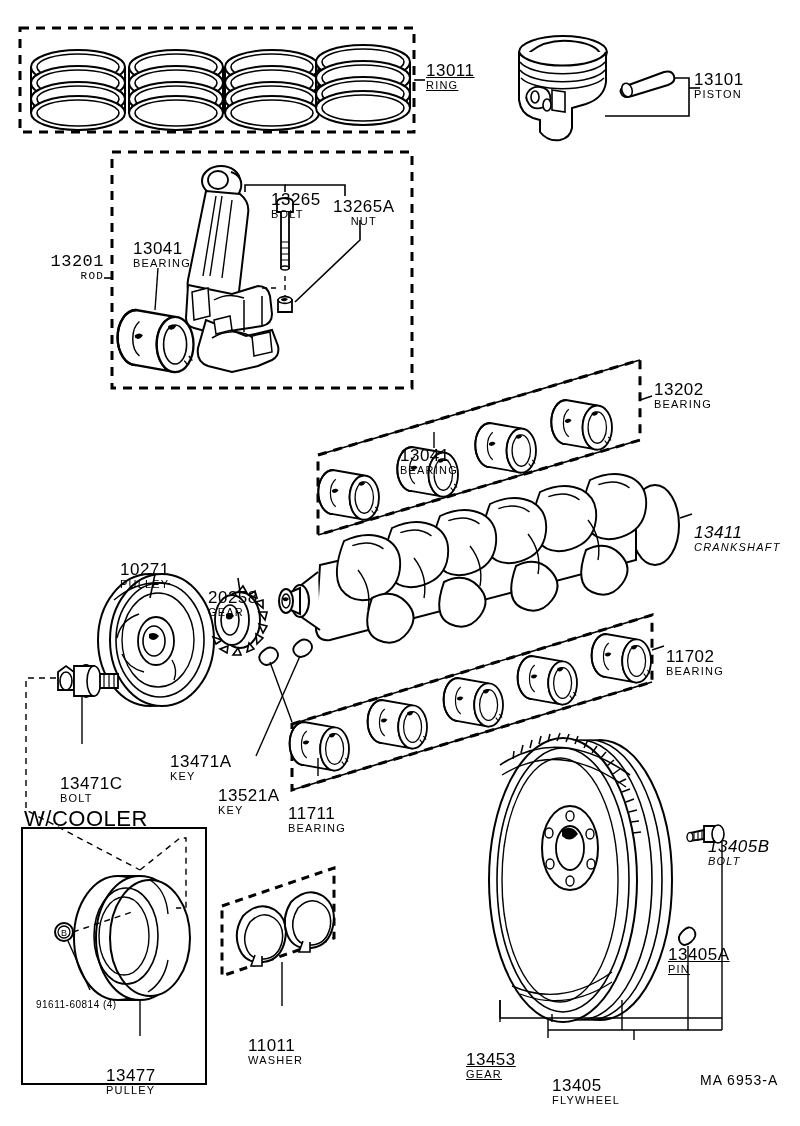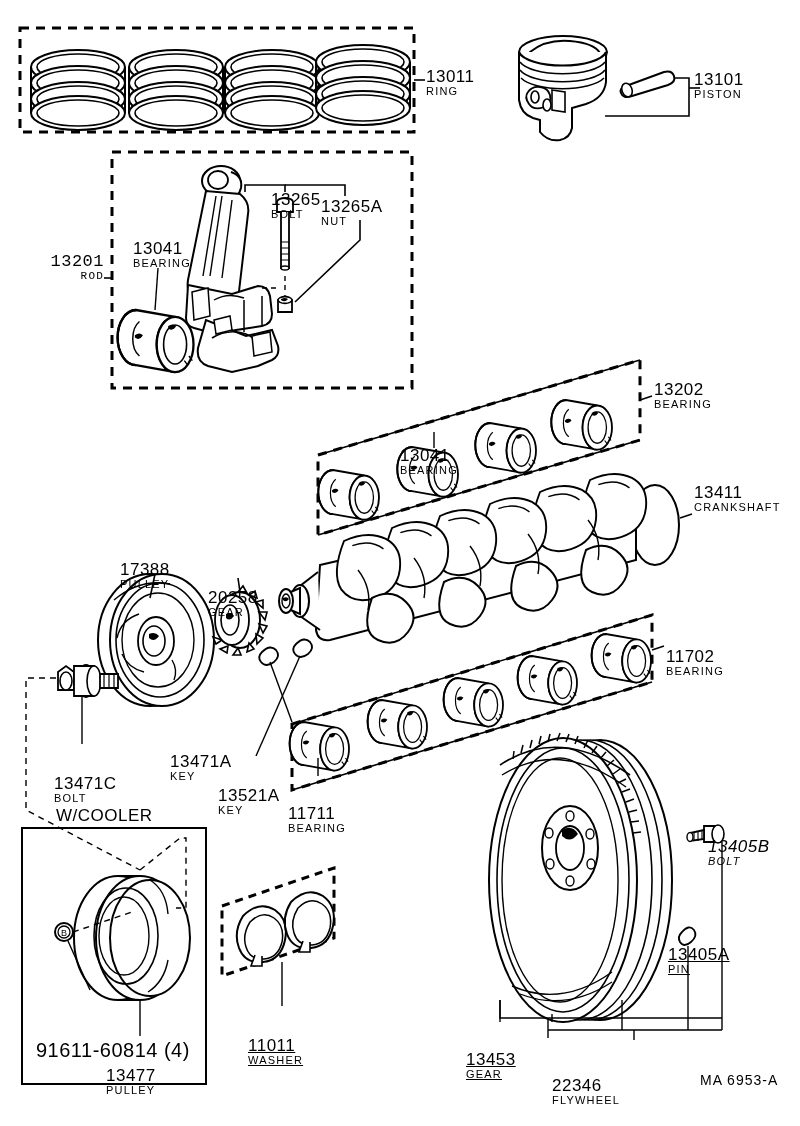--- a/index.html
+++ b/index.html
@@ -7,25 +7,25 @@
   body{
     width:800px;height:1126px;position:relative;overflow:hidden;
     font-family:"Liberation Sans","DejaVu Sans",sans-serif;
     color:#000;
   }
   #sheet{position:absolute;left:0;top:0;width:800px;height:1126px;}
   svg{display:block;}
   .lbl{position:absolute;white-space:nowrap;line-height:1.0;}
   .lbl .num{font-size:17px;letter-spacing:0.5px;display:block;font-weight:400;}
   .lbl .nam{font-size:11px;letter-spacing:1.2px;display:block;margin-top:1px;}
-  .lbl.sm .num{font-size:20px;margin-top:40px;}
+  .lbl.sm .num{font-size:10px;}
   .lbl.c{text-align:left;margin-top:29px;}
   .lbl.r{text-align:right;font-family:Liberation Mono, monospace;}
   .corner{position:absolute;font-size:14px;letter-spacing:1px;}
-  .hdr{position:absolute;font-size:17px;letter-spacing:0.5px;margin-left:32px;}
+  .hdr{position:absolute;font-size:22px;letter-spacing:0.5px;}
 </style>
 </head>
 <body>
 
 <div id="sheet">
 
 <svg width="800" height="1126" viewBox="0 0 800 1126" xmlns="http://www.w3.org/2000/svg">
   <defs>
     <g id="pring">
       <ellipse cx="0" cy="0" rx="47" ry="17" fill="#fff" stroke="#000" stroke-width="2"></ellipse>
@@ -375,21 +375,21 @@
   <path d="M622,1000 L622,1018" stroke="#000" stroke-width="1.4" fill="none"></path>
   <path d="M548,1018 L722,1018" stroke="#000" stroke-width="1.6" fill="none"></path>
   <path d="M548,1018 L548,1038 M622,1018 L622,1030 M688,1018 L688,1030 M722,1018 L722,1030" stroke="#000" stroke-width="1.4" fill="none"></path>
   <path d="M548,1030 L722,1030" stroke="#000" stroke-width="1.6" fill="none"></path>
   <path d="M634,1030 L634,1040" stroke="#000" stroke-width="1.4" fill="none"></path>
 
   <path d="M500,1000 L500,1018 L548,1018" stroke="#000" stroke-width="1.4" fill="none"></path>
   <path d="M500,1000 L500,1022" stroke="#000" stroke-width="1.4" fill="none"></path>
 </svg>
 
-<div class="lbl" style="left:426px;top:68px;">
+<div class="lbl" style="left:426px;top:62px;text-decoration:underline;">
   <span class="num">13011</span>
   <span class="nam">RING</span>
 </div>
 
 <div class="lbl" style="left:694px;top:71px;">
   <span class="num">13101</span>
   <span class="nam">PISTON</span>
 </div>
 
 <div class="lbl r" style="left:46px;top:253px;width:58px;">
@@ -400,61 +400,61 @@
 <div class="lbl" style="left:133px;top:240px;">
   <span class="num">13041</span>
   <span class="nam">BEARING</span>
 </div>
 
 <div class="lbl c" style="left:271px;top:162px;width:64px;">
   <span class="num">13265</span>
   <span class="nam">BOLT</span>
 </div>
 
-<div class="lbl" style="left:321px;top:198px;">
+<div class="lbl" style="left:333px;top:198px;text-align:center;">
   <span class="num">13265A</span>
   <span class="nam">NUT</span>
 </div>
 
 <div class="lbl" style="left:654px;top:381px;">
   <span class="num">13202</span>
   <span class="nam">BEARING</span>
 </div>
 
 <div class="lbl c" style="left:400px;top:418px;width:70px;">
   <span class="num">13041</span>
   <span class="nam">BEARING</span>
 </div>
 
-<div class="lbl" style="left:694px;top:484px;">
+<div class="lbl" style="left:694px;top:524px;font-style:italic;">
   <span class="num">13411</span>
   <span class="nam">CRANKSHAFT</span>
 </div>
 
 <div class="lbl" style="left:666px;top:648px;">
   <span class="num">11702</span>
   <span class="nam">BEARING</span>
 </div>
 
 <div class="lbl c" style="left:288px;top:776px;width:62px;">
   <span class="num">11711</span>
   <span class="nam">BEARING</span>
 </div>
 
 <div class="lbl c" style="left:120px;top:532px;width:68px;">
-  <span class="num">17388</span>
+  <span class="num">10271</span>
   <span class="nam">PULLEY</span>
 </div>
 
 <div class="lbl c" style="left:208px;top:560px;width:62px;">
   <span class="num">20258</span>
   <span class="nam">GEAR</span>
 </div>
 
-<div class="lbl c" style="left:54px;top:746px;width:74px;">
+<div class="lbl c" style="left:60px;top:746px;width:74px;">
   <span class="num">13471C</span>
   <span class="nam">BOLT</span>
 </div>
 
 <div class="lbl c" style="left:170px;top:724px;width:74px;">
   <span class="num">13471A</span>
   <span class="nam">KEY</span>
 </div>
 
 <div class="lbl c" style="left:218px;top:758px;width:76px;">
@@ -466,40 +466,40 @@
 
 <div class="lbl sm" style="left:36px;top:1000px;">
   <span class="num">91611-60814 (4)</span>
 </div>
 
 <div class="lbl c" style="left:106px;top:1038px;width:70px;">
   <span class="num">13477</span>
   <span class="nam">PULLEY</span>
 </div>
 
-<div class="lbl c" style="left:248px;top:1008px;width:70px;text-decoration:underline;">
+<div class="lbl c" style="left:248px;top:1008px;width:70px;">
   <span class="num">11011</span>
   <span class="nam">WASHER</span>
 </div>
 
 <div class="lbl" style="left:708px;top:838px;font-style:italic;">
   <span class="num">13405B</span>
   <span class="nam">BOLT</span>
 </div>
 
 <div class="lbl" style="left:668px;top:946px;text-decoration:underline;">
   <span class="num">13405A</span>
   <span class="nam">PIN</span>
 </div>
 
 <div class="lbl c" style="left:466px;top:1022px;width:70px;text-decoration:underline;">
   <span class="num">13453</span>
   <span class="nam">GEAR</span>
 </div>
 
 <div class="lbl c" style="left:552px;top:1048px;width:86px;">
-  <span class="num">22346</span>
+  <span class="num">13405</span>
   <span class="nam">FLYWHEEL</span>
 </div>
 
 <div class="corner" style="left:700px;top:1072px;">MA  6953-A</div>
 
 </div>
 
 </body></html>

